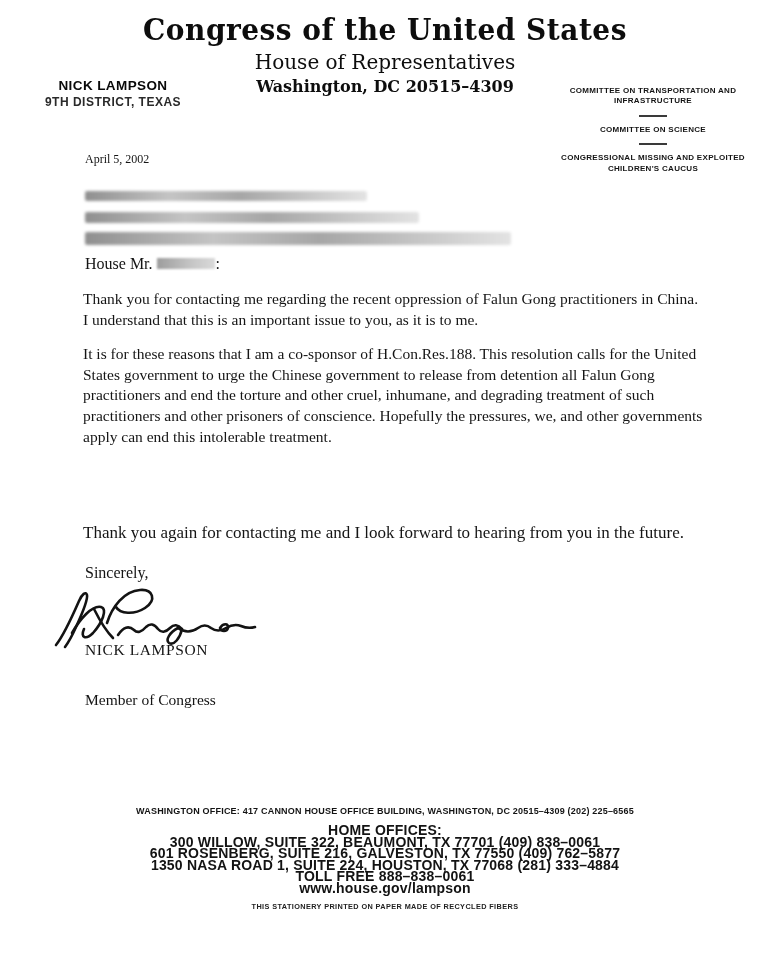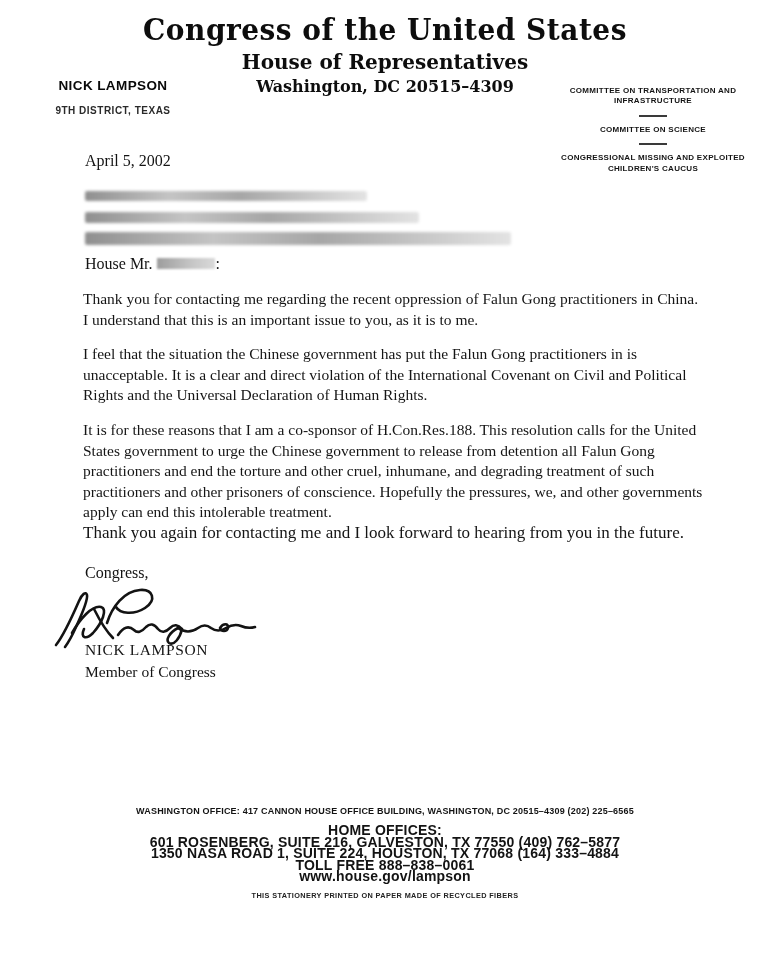--- a/index.html
+++ b/index.html
@@ -20,54 +20,54 @@
   .masthead .title{
     font-family:"DejaVu Serif", serif;
     font-weight:bold;
     font-size:28px;
     letter-spacing:0.5px;
     transform:scaleY(1.05);
     color:#0d0d0d;
   }
   .masthead .subtitle{
     font-family:"DejaVu Serif", serif;
-    font-weight:bold;
+    font-weight:normal;
     font-size:20px;
     margin-top:3px;
     color:#0d0d0d;
   }
   .masthead .hq-address{
     font-family:"DejaVu Serif", serif;
     font-weight:bold;
     font-size:16px;
     margin-top:3px;
     color:#0d0d0d;
   }
   .member-block{
     position:absolute;top:78px;left:28px;width:170px;
     text-align:center;
     font-family:"Liberation Sans", sans-serif;
   }
   .member-name{font-size:13.5px;font-weight:bold;letter-spacing:0.4px;color:#090909;}
-  .member-district{font-size:10px;font-weight:bold;letter-spacing:0.5px;margin-top:12px;color:#2a2a2a;}
+  .member-district{font-size:12px;font-weight:bold;letter-spacing:0.5px;margin-top:2px;color:#2a2a2a;}
   .committees{
     position:absolute;top:86px;right:22px;width:190px;
     text-align:center;
     font-family:"Liberation Sans", sans-serif;
     font-size:8px;font-weight:bold;letter-spacing:0.3px;
     line-height:1.3;color:#141414;
   }
   .committee-divider{
     width:28px;height:2px;background:#3a3a3a;
     margin:8px auto 8px auto;border:none;
   }
   
   .date-line{
     position:absolute;top:152px;left:85px;
-    font-size:16px;color:#141414;
+    font-size:12px;color:#141414;
   }
   .redact-bar{
     position:absolute;left:85px;
     background:linear-gradient(90deg,#8f8f8f 0%,#c4c4c4 30%,#a6a6a6 55%,#cfcfcf 85%,#e3e3e3 100%);
     filter:blur(1.4px);
     border-radius:2px;
   }
   .redact-1{top:191px;width:282px;height:10px;}
   .redact-2{top:212px;width:334px;height:11px;}
   .redact-3{top:232px;width:426px;height:13px;}
@@ -85,21 +85,21 @@
   .body-text{
     position:absolute;top:289px;left:83px;width:632px;
     font-size:15.5px;line-height:1.33;color:#151515;
     text-align:left;
   }
   .body-text p{margin:0 12px 14px 0;}
   .para-last{position:absolute;top:523px;left:83px;width:632px;font-size:17px;color:#151515;}
   .closing{position:absolute;top:564px;left:85px;font-size:16px;color:#141414;}
   .signature-wrap{position:absolute;top:583px;left:52px;width:210px;height:68px;}
   .signer-name{position:absolute;top:641px;left:85px;font-size:15.5px;letter-spacing:0.6px;color:#141414;}
-  .signer-title{position:absolute;top:663px;left:85px;font-size:15.5px;color:#141414;}
+  .signer-title{position:absolute;top:691px;left:85px;font-size:15.5px;color:#141414;}
   
   .footer{
     position:absolute;top:806px;left:0;width:100%;
     text-align:center;
     font-family:"Liberation Sans", sans-serif;
     font-weight:bold;color:#131313;
   }
   .footer .wash{font-size:9px;letter-spacing:0.2px;margin-bottom:9px;}
   .footer .line{font-size:14px;letter-spacing:0.2px;line-height:11.5px;}
   .footer .recycled{font-size:7.3px;letter-spacing:0.4px;margin-top:8px;color:#222;}
@@ -131,26 +131,25 @@
   <div class="date-line">April 5, 2002</div>
 
   <div class="redact-bar redact-1"></div>
   <div class="redact-bar redact-2"></div>
   <div class="redact-bar redact-3"></div>
 
   <div class="salutation"><span>House Mr.</span><span class="redact-inline"></span><span>:</span></div>
 
   <div class="body-text">
     <p>Thank you for contacting me regarding the recent oppression of Falun Gong practitioners in China.  I understand that this is an important issue to you, as it is to me.</p>
-    <p>I feel that the situation the Chinese government has put the Falun Gong practitioners in is unacceptable.  It is a clear and direct violation of the International Covenant on Civil and Political Rights and the Universal Declaration of Human Rights.</p>
     <p>It is for these reasons that I am a co-sponsor of H.Con.Res.188.  This resolution calls for the United States government to urge the Chinese government to release from detention all Falun Gong practitioners and end the torture and other cruel, inhumane, and degrading treatment of such practitioners and other prisoners of conscience.  Hopefully the pressures, we, and other governments apply can end this intolerable treatment.</p>
   </div>
   <div class="para-last">Thank you again for contacting me and I look forward to hearing from you in the future.</div>
 
-  <div class="closing">Congress,</div>
+  <div class="closing">Sincerely,</div>
 
   <div class="signature-wrap">
     <svg width="210" height="68" viewBox="0 0 210 68">
       <g fill="none" stroke="#131313" stroke-width="2.6" stroke-linecap="round" stroke-linejoin="round">
 
         <path d="M 4,62 C 12,52 20,34 27,18 C 30,11 34,8 35,12 C 36,17 30,31 24,44 C 20,53 16,60 13,64"></path>
 
         <path d="M 20,50 C 28,36 40,22 49,24 C 56,26 50,40 41,50 C 34,57 28,55 32,46"></path>
         <path d="M 42,26 C 47,36 54,48 61,55"></path>
 
@@ -165,20 +164,21 @@
       </g>
     </svg>
   </div>
 
   <div class="signer-name">NICK LAMPSON</div>
   <div class="signer-title">Member of Congress</div>
 
   <div class="footer">
     <div class="wash">WASHINGTON OFFICE: 417 CANNON HOUSE OFFICE BUILDING, WASHINGTON, DC 20515–4309   (202) 225–6565</div>
     <div class="line">HOME OFFICES:</div>
+    <div class="line">300 WILLOW, SUITE 322, BEAUMONT, TX 77701   (409) 838–0061</div>
     <div class="line">601 ROSENBERG, SUITE 216, GALVESTON, TX 77550   (409) 762–5877</div>
-    <div class="line">1350 NASA ROAD 1, SUITE 224, HOUSTON, TX 77068   (164) 333–4884</div>
+    <div class="line">1350 NASA ROAD 1, SUITE 224, HOUSTON, TX 77068   (281) 333–4884</div>
     <div class="line">TOLL FREE 888–838–0061</div>
     <div class="line">www.house.gov/lampson</div>
     <div class="recycled">THIS STATIONERY PRINTED ON PAPER MADE OF RECYCLED FIBERS</div>
   </div>
 
 </div>
 
 </body></html>

